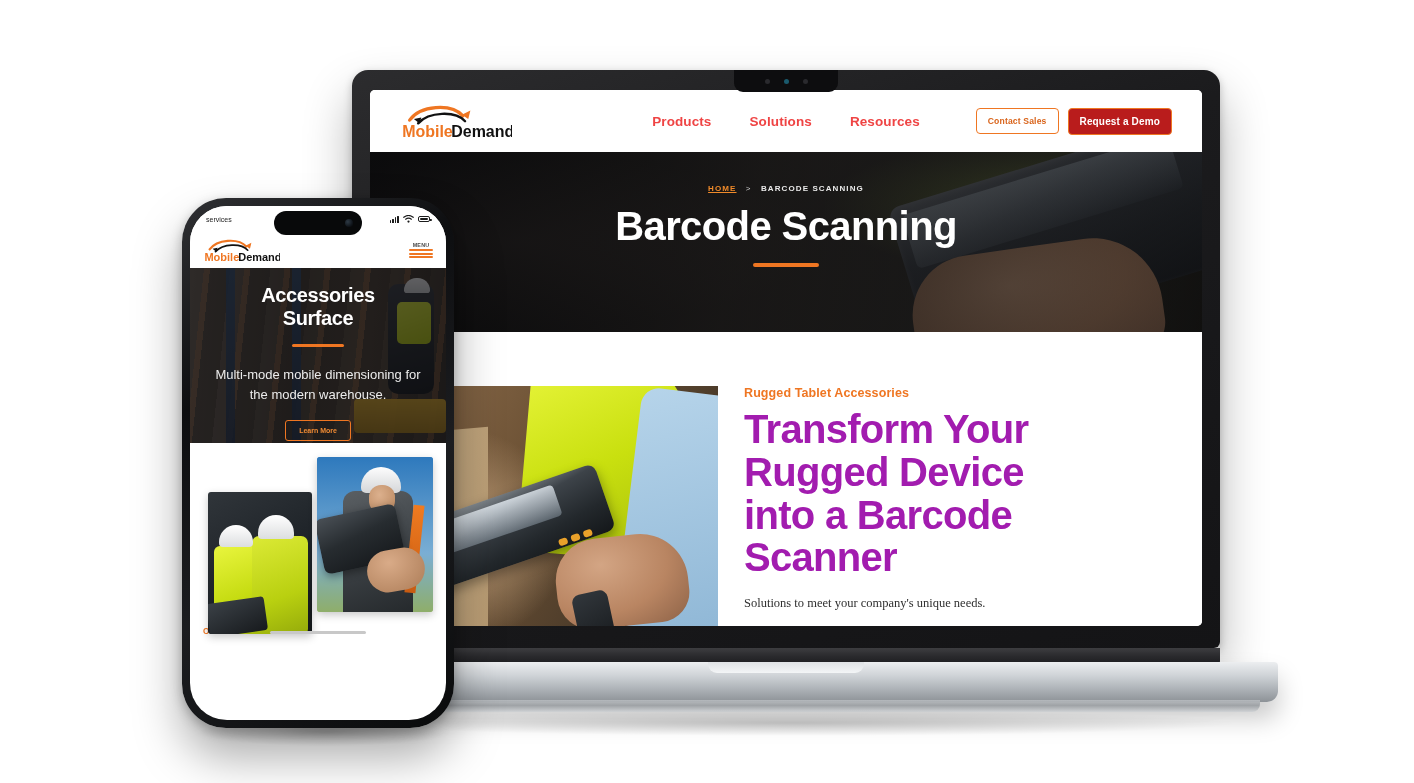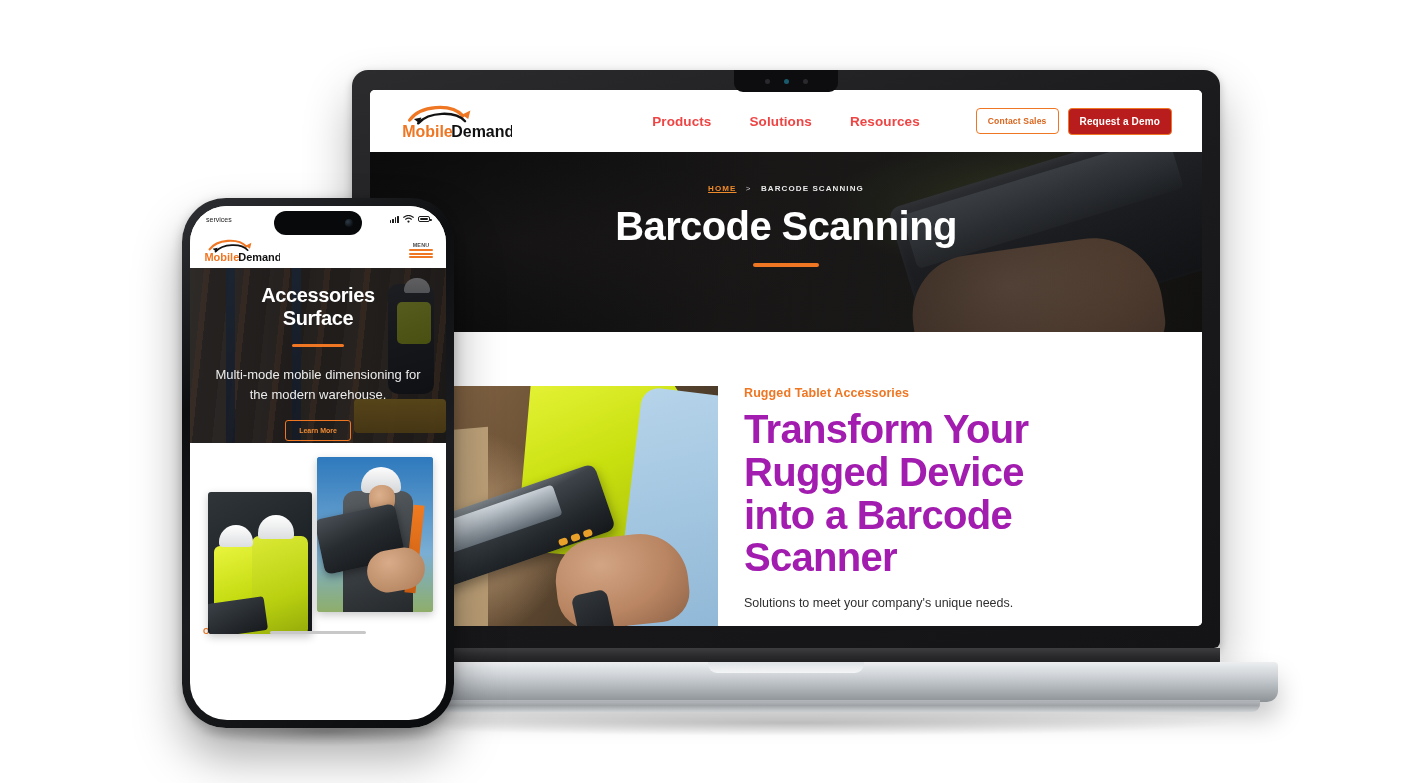--- a/index.html
+++ b/index.html
@@ -128,21 +128,21 @@
   .cp-hand { position:absolute; left:176px; top:150px; width:132px; height:90px;
     background:radial-gradient(ellipse at 35% 30%, #d3a584 0%, #b98562 55%, #8d6247 100%);
     border-radius:42px 48px 30px 34px; transform:rotate(-6deg); }
   .cp-grip { position:absolute; left:196px; top:206px; width:36px; height:54px;
     background:linear-gradient(160deg,#32373c,#171a1d); border-radius:8px; transform:rotate(-12deg); }
 
   .content-text { flex:1; padding:0 34px 16px 26px; }
   .eyebrow { color:#ef7622; font-size:12.5px; font-weight:700; letter-spacing:.1px; }
   .headline { margin-top:8px; font-size:40px; line-height:1.07; font-weight:800;
     color:#a21caf; letter-spacing:-.7px; max-width:350px; }
-  .subhead { margin-top:17px; font-size:12.5px; color:#2f2f2f; }
+  .subhead { margin-top:17px; font-size:12.5px; color:#2f2f2f;font-family:Liberation Serif, serif; }
   .body-copy { margin-top:17px; font-size:9.5px; line-height:1.62; color:#3b3b3b; max-width:382px; }
 
   
   .laptop-hingebar {
     position:absolute; left:0; top:578px; width:868px; height:16px;
     background:linear-gradient(180deg,#3d3d40 0%,#2a2a2d 55%,#1e1e21 100%);
     border-radius:0 0 3px 3px;
   }
   .laptop-base {
     position:absolute; left:-58px; top:592px; width:984px; height:40px;

